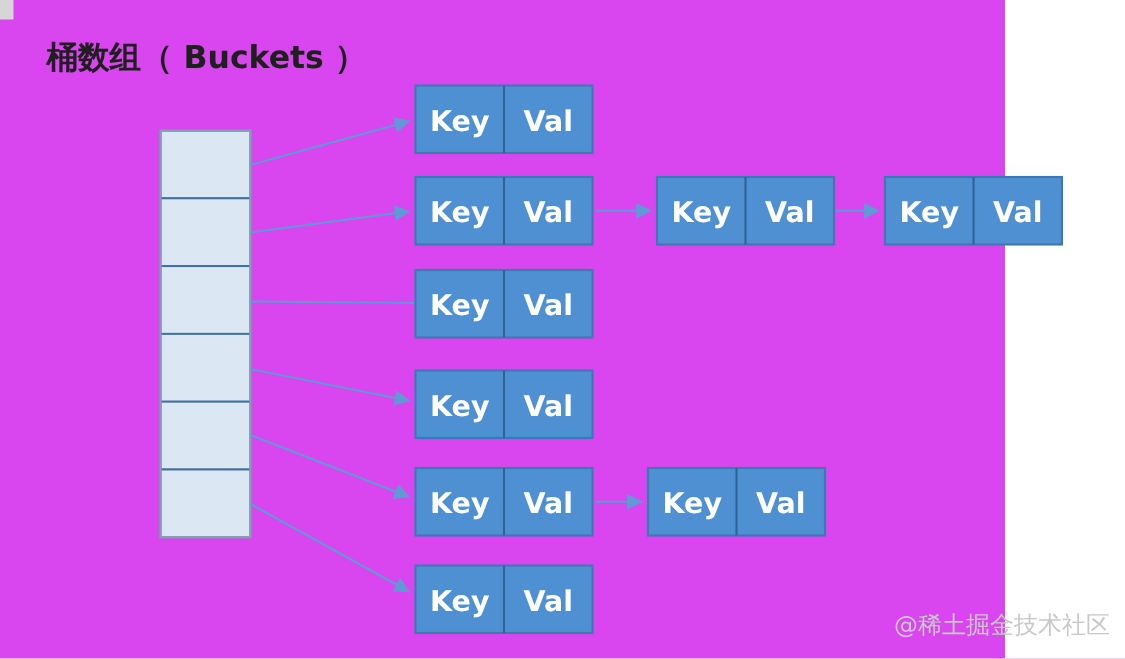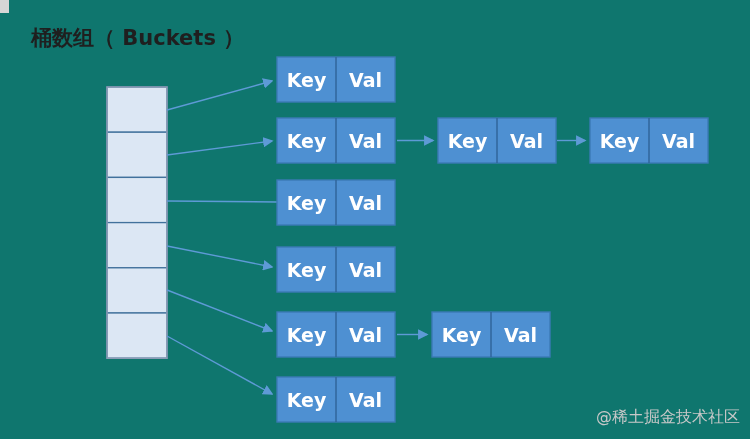--- a/index.html
+++ b/index.html
@@ -6,23 +6,23 @@
     margin: 0;
     padding: 0;
     background: #ffffff;
     width: 750px;
     height: 439px;
     overflow: hidden;
     font-family: "DejaVu Sans", "Liberation Sans", sans-serif;
   }
   .canvas {
     position: relative;
-    width: 750px;
+    width: 670px;
     height: 439px;
-    background: #0f766e;
+    background: #d946ef;
     text-align: center;
   }
   svg { display: block; }
 
   .title-text {
     font-family: "DejaVu Sans", "Liberation Sans", sans-serif;
     font-size: 21px;
     font-weight: 700;
     fill: #1f1f1f;
   }

